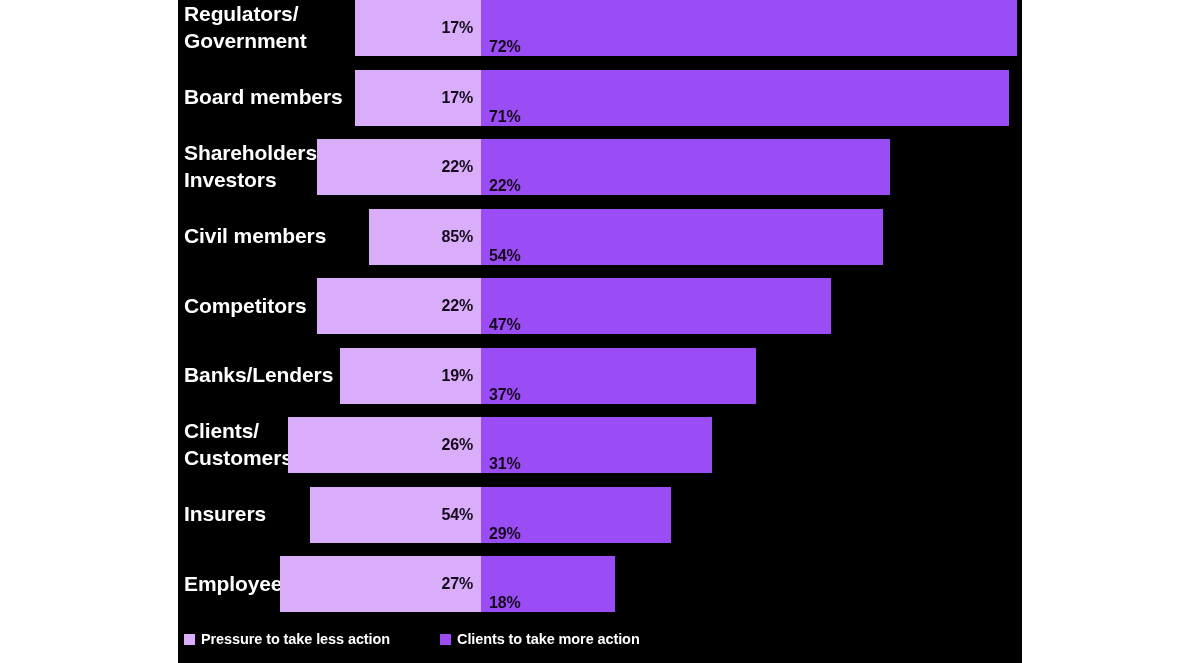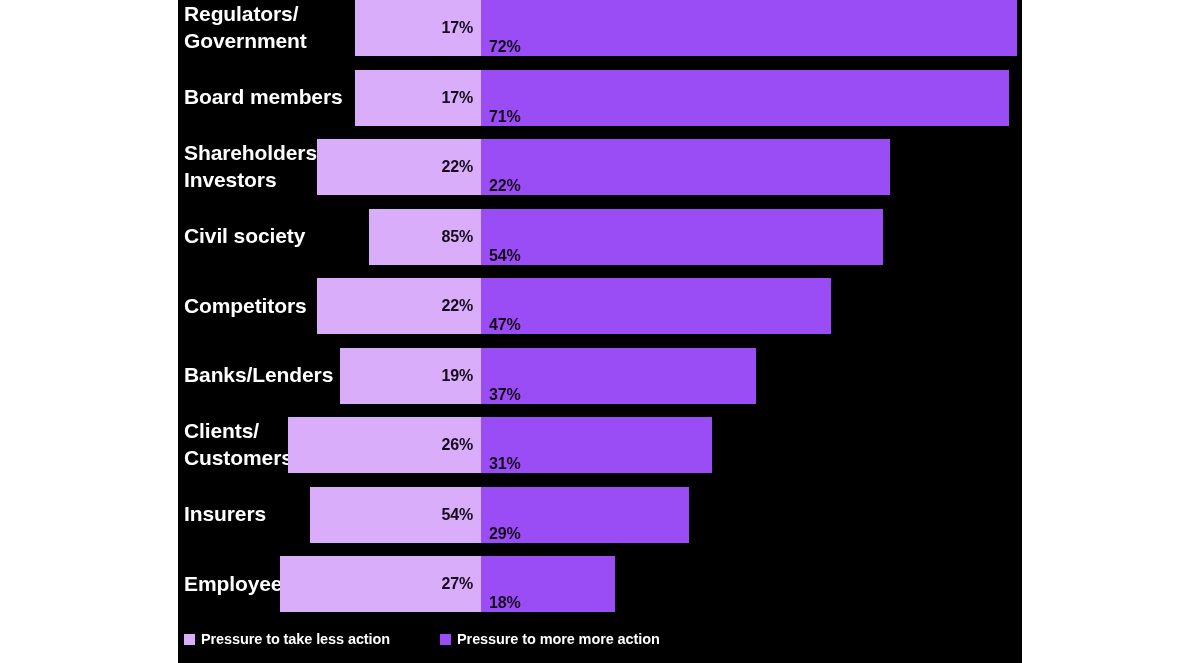--- a/index.html
+++ b/index.html
@@ -148,21 +148,21 @@
         <div class="bar-track">
           <div class="seg seg-left" style="left: 139.32px; width: 163.68px; background: rgb(217, 173, 250);">
             <span class="seg-val">22%</span>
           </div>
           <div class="seg seg-right" style="left: 303px; width: 409.2px; background: rgb(155, 77, 245);">
             <span class="seg-val">22%</span>
           </div>
         </div>
       </div>
       <div class="bar-row" style="top: 208.5px;">
-        <div class="cat-label">Civil society</div>
+        <div class="cat-label">Civil members</div>
         <div class="bar-track">
           <div class="seg seg-left" style="left: 191.4px; width: 111.6px; background: rgb(217, 173, 250);">
             <span class="seg-val">85%</span>
           </div>
           <div class="seg seg-right" style="left: 303px; width: 401.76px; background: rgb(155, 77, 245);">
             <span class="seg-val">54%</span>
           </div>
         </div>
       </div>
       <div class="bar-row" style="top: 278px; border-radius: 16px;">
@@ -198,21 +198,21 @@
             <span class="seg-val">31%</span>
           </div>
         </div>
       </div>
       <div class="bar-row" style="top: 486.5px;">
         <div class="cat-label">Insurers</div>
         <div class="bar-track">
           <div class="seg seg-left" style="left: 131.88px; width: 171.12px; background: rgb(217, 173, 250);">
             <span class="seg-val">54%</span>
           </div>
-          <div class="seg seg-right" style="left: 303px; width: 208px; background: rgb(155, 77, 245);">
+          <div class="seg seg-right" style="left: 303px; width: 190px; background: rgb(155, 77, 245);">
             <span class="seg-val">29%</span>
           </div>
         </div>
       </div>
       <div class="bar-row" style="top: 556px;">
         <div class="cat-label">Employees</div>
         <div class="bar-track">
           <div class="seg seg-left" style="left: 102.12px; width: 200.88px; background: rgb(217, 173, 250);">
             <span class="seg-val">27%</span>
           </div>
@@ -223,16 +223,16 @@
       </div>
     </div>
 
   <div id="legend">
       <div class="legend-item">
         <span class="legend-swatch" style="background: rgb(217, 173, 250);"></span>
         <span class="legend-text">Pressure to take less action</span>
       </div>
       <div class="legend-item">
         <span class="legend-swatch" style="background: rgb(155, 77, 245);"></span>
-        <span class="legend-text">Pressure to more more action</span>
+        <span class="legend-text">Clients to take more action</span>
       </div>
     </div>
 </div>
 
 </body></html>

